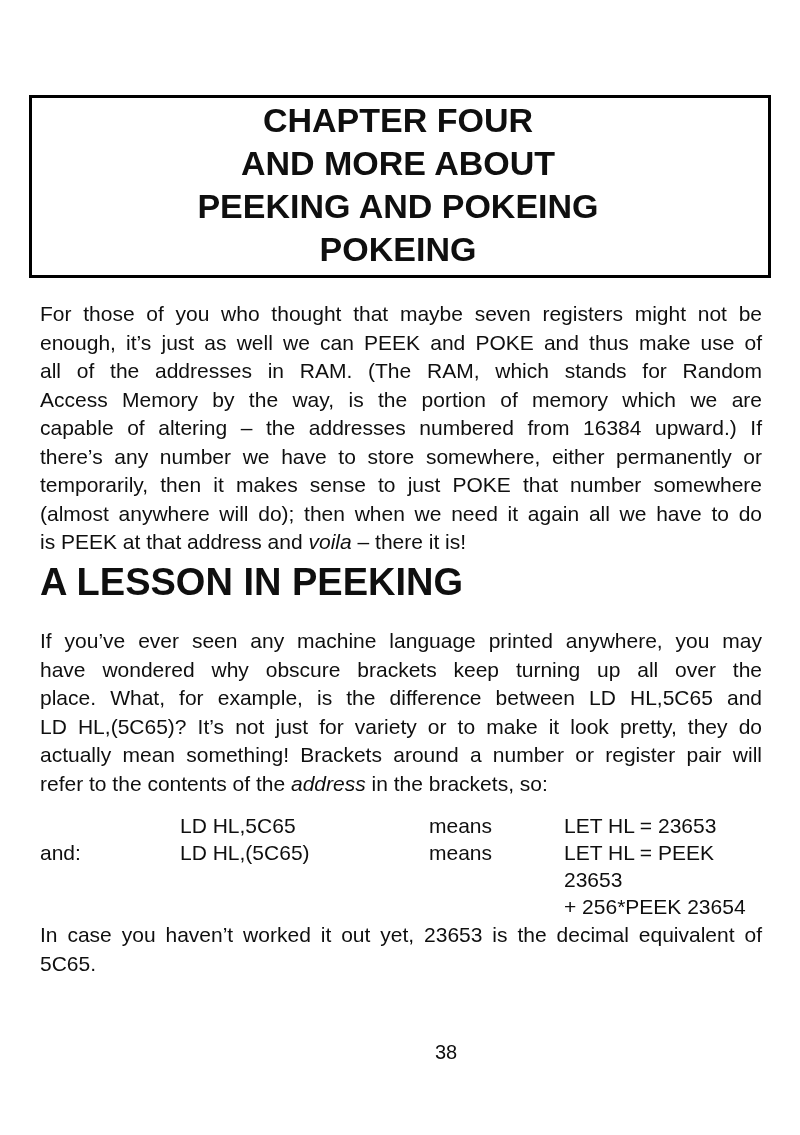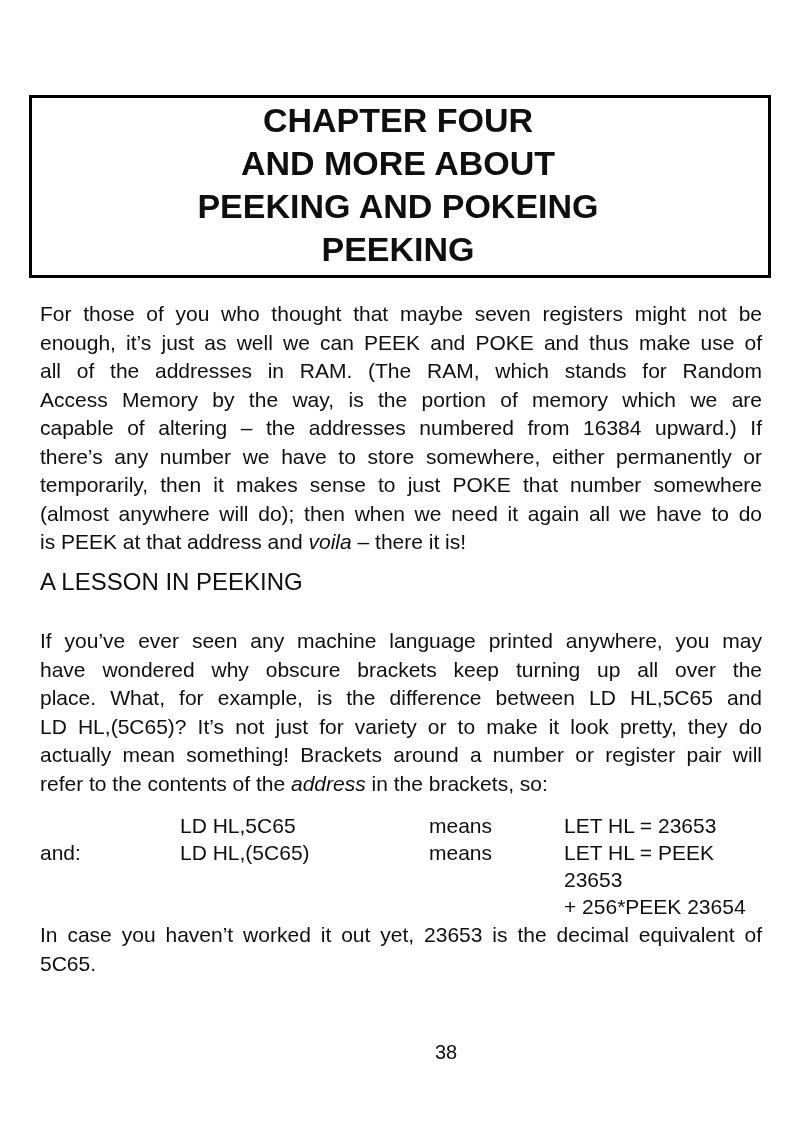--- a/index.html
+++ b/index.html
@@ -45,22 +45,22 @@
   .para .line-last {
     text-align: center;
     text-align-last: left;
   }
   .p1 { top: 300px; }
   .section-heading {
     position: absolute;
     left: 40px;
     top: 564px;
     margin: 0;
-    font-size: 24px;
-    font-weight: 400;
+    font-size: 38px;
+    font-weight: 700;
     line-height: 36px;
     white-space: nowrap;
   }
   .p2 { top: 627px; }
   .code-table {
     position: absolute;
     left: 40px;
     top: 812px;
     width: 722px;
     font-size: 21px;
@@ -86,21 +86,21 @@
 </style>
 </head>
 <body>
 
 <div class="page">
 
   <div class="chapter-box">
     <div class="chapter-line">CHAPTER FOUR</div>
     <div class="chapter-line">AND MORE ABOUT</div>
     <div class="chapter-line">PEEKING AND POKEING</div>
-    <div class="chapter-line">PEEKING</div>
+    <div class="chapter-line">POKEING</div>
   </div>
 
   <div class="para p1">
     <div class="line">For those of you who thought that maybe seven registers might not be</div>
     <div class="line">enough, it’s just as well we can PEEK and POKE and thus make use of</div>
     <div class="line">all of the addresses in RAM. (The RAM, which stands for Random</div>
     <div class="line">Access Memory by the way, is the portion of memory which we are</div>
     <div class="line">capable of altering – the addresses numbered from 16384 upward.) If</div>
     <div class="line">there’s any number we have to store somewhere, either permanently or</div>
     <div class="line">temporarily, then it makes sense to just POKE that number somewhere</div>

